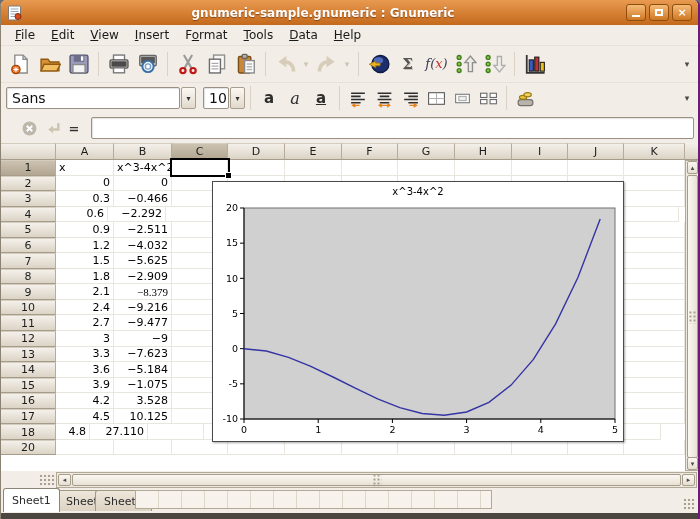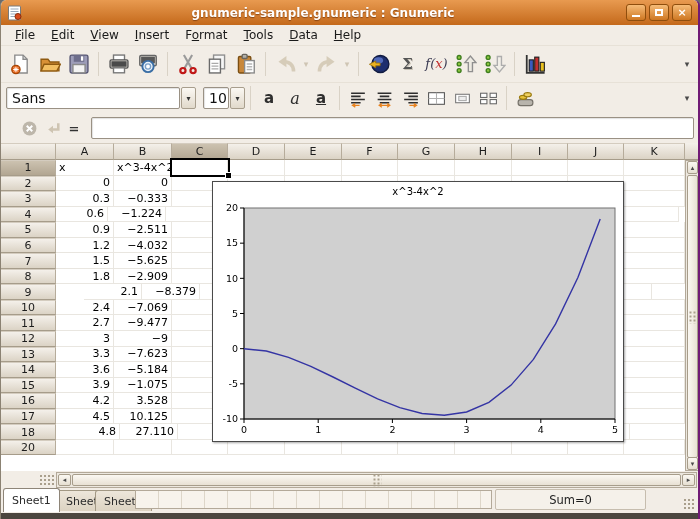--- a/index.html
+++ b/index.html
@@ -436,35 +436,35 @@
           <div class="cell" style="width: 56px;"></div>
           <div class="cell" style="width: 57px;"></div>
           <div class="cell" style="width: 57px;"></div>
           <div class="cell" style="width: 56px;"></div>
           <div class="cell" style="width: 56px;"></div>
           <div class="cell" style="width: 61px;"></div>
         </div>
         <div class="row">
           <div class="hcell rh">3</div>
           <div class="cell num" style="width: 58px;">0.3</div>
-          <div class="cell num" style="width: 58px;">−0.333</div>
+          <div class="cell num" style="width: 58px;">−0.466</div>
           <div class="cell" style="width: 56px;"></div>
           <div class="cell" style="width: 57px;"></div>
           <div class="cell" style="width: 57px;"></div>
           <div class="cell" style="width: 56px;"></div>
           <div class="cell" style="width: 57px;"></div>
           <div class="cell" style="width: 57px;"></div>
           <div class="cell" style="width: 56px;"></div>
           <div class="cell" style="width: 56px;"></div>
           <div class="cell" style="width: 61px;"></div>
         </div>
         <div class="row">
           <div class="hcell rh">4</div>
           <div class="cell num" style="width: 52px;">0.6</div>
-          <div class="cell num" style="width: 58px;">−1.224</div>
+          <div class="cell num" style="width: 58px;">−2.292</div>
           <div class="cell" style="width: 56px;"></div>
           <div class="cell" style="width: 57px;"></div>
           <div class="cell" style="width: 57px;"></div>
           <div class="cell" style="width: 56px;"></div>
           <div class="cell" style="width: 57px;"></div>
           <div class="cell" style="width: 57px;"></div>
           <div class="cell" style="width: 56px;"></div>
           <div class="cell" style="width: 56px;"></div>
           <div class="cell" style="width: 61px;"></div>
         </div>
@@ -519,36 +519,36 @@
           <div class="cell" style="width: 57px;"></div>
           <div class="cell" style="width: 56px;"></div>
           <div class="cell" style="width: 57px;"></div>
           <div class="cell" style="width: 57px;"></div>
           <div class="cell" style="width: 56px;"></div>
           <div class="cell" style="width: 56px;"></div>
           <div class="cell" style="width: 61px;"></div>
         </div>
         <div class="row">
           <div class="hcell rh">9</div>
-          <div class="cell num" style="width: 58px; margin-left: 28px;">2.1</div>
-          <div class="cell num" style="width: 58px;">−8.379</div>
+          <div class="cell num" style="width: 58px;">2.1</div>
+          <div class="cell num" style="width: 58px; font-family: Liberation Serif, serif;">−8.379</div>
           <div class="cell" style="width: 56px;"></div>
           <div class="cell" style="width: 57px;"></div>
           <div class="cell" style="width: 57px;"></div>
           <div class="cell" style="width: 56px;"></div>
           <div class="cell" style="width: 57px;"></div>
           <div class="cell" style="width: 57px;"></div>
           <div class="cell" style="width: 56px;"></div>
           <div class="cell" style="width: 56px;"></div>
           <div class="cell" style="width: 61px;"></div>
         </div>
         <div class="row">
           <div class="hcell rh">10</div>
           <div class="cell num" style="width: 58px;">2.4</div>
-          <div class="cell num" style="width: 58px;">−7.069</div>
+          <div class="cell num" style="width: 58px;">−9.216</div>
           <div class="cell" style="width: 56px;"></div>
           <div class="cell" style="width: 57px;"></div>
           <div class="cell" style="width: 57px;"></div>
           <div class="cell" style="width: 56px;"></div>
           <div class="cell" style="width: 57px;"></div>
           <div class="cell" style="width: 57px;"></div>
           <div class="cell" style="width: 56px;"></div>
           <div class="cell" style="width: 56px;"></div>
           <div class="cell" style="width: 61px;"></div>
         </div>
@@ -645,21 +645,21 @@
           <div class="cell" style="width: 57px;"></div>
           <div class="cell" style="width: 56px;"></div>
           <div class="cell" style="width: 57px;"></div>
           <div class="cell" style="width: 57px;"></div>
           <div class="cell" style="width: 56px;"></div>
           <div class="cell" style="width: 56px;"></div>
           <div class="cell" style="width: 61px;"></div>
         </div>
         <div class="row">
           <div class="hcell rh">18</div>
-          <div class="cell num" style="width: 64px;">4.8</div>
+          <div class="cell num" style="width: 34px;">4.8</div>
           <div class="cell num" style="width: 58px;">27.110</div>
           <div class="cell" style="width: 56px;"></div>
           <div class="cell" style="width: 57px;"></div>
           <div class="cell" style="width: 57px;"></div>
           <div class="cell" style="width: 56px;"></div>
           <div class="cell" style="width: 57px;"></div>
           <div class="cell" style="width: 57px;"></div>
           <div class="cell" style="width: 56px;"></div>
           <div class="cell" style="width: 56px;"></div>
           <div class="cell" style="width: 61px;"></div>
@@ -739,20 +739,17 @@
         </span>
       <span class="hbtn" style="right:1px;">
           <span>▸</span>
         </span>
     </div>
   </div>
 
   <div id="tab-bar">
     <span id="tabs-holder"><span class="tab active" style="left: 2px;">Sheet1</span><span class="tab" style="left: 56px;">Sheet2</span><span class="tab" style="left: 94px;">Sheet3</span></span>
     <div id="tab-extra"></div>
-    <div id="sum-box">
-        <span>Sum=0</span>
-      </div>
     <span id="resize-grip"></span>
   </div>
 
   <div id="bottom-edge"></div>
 </div>
 
 </body></html>

